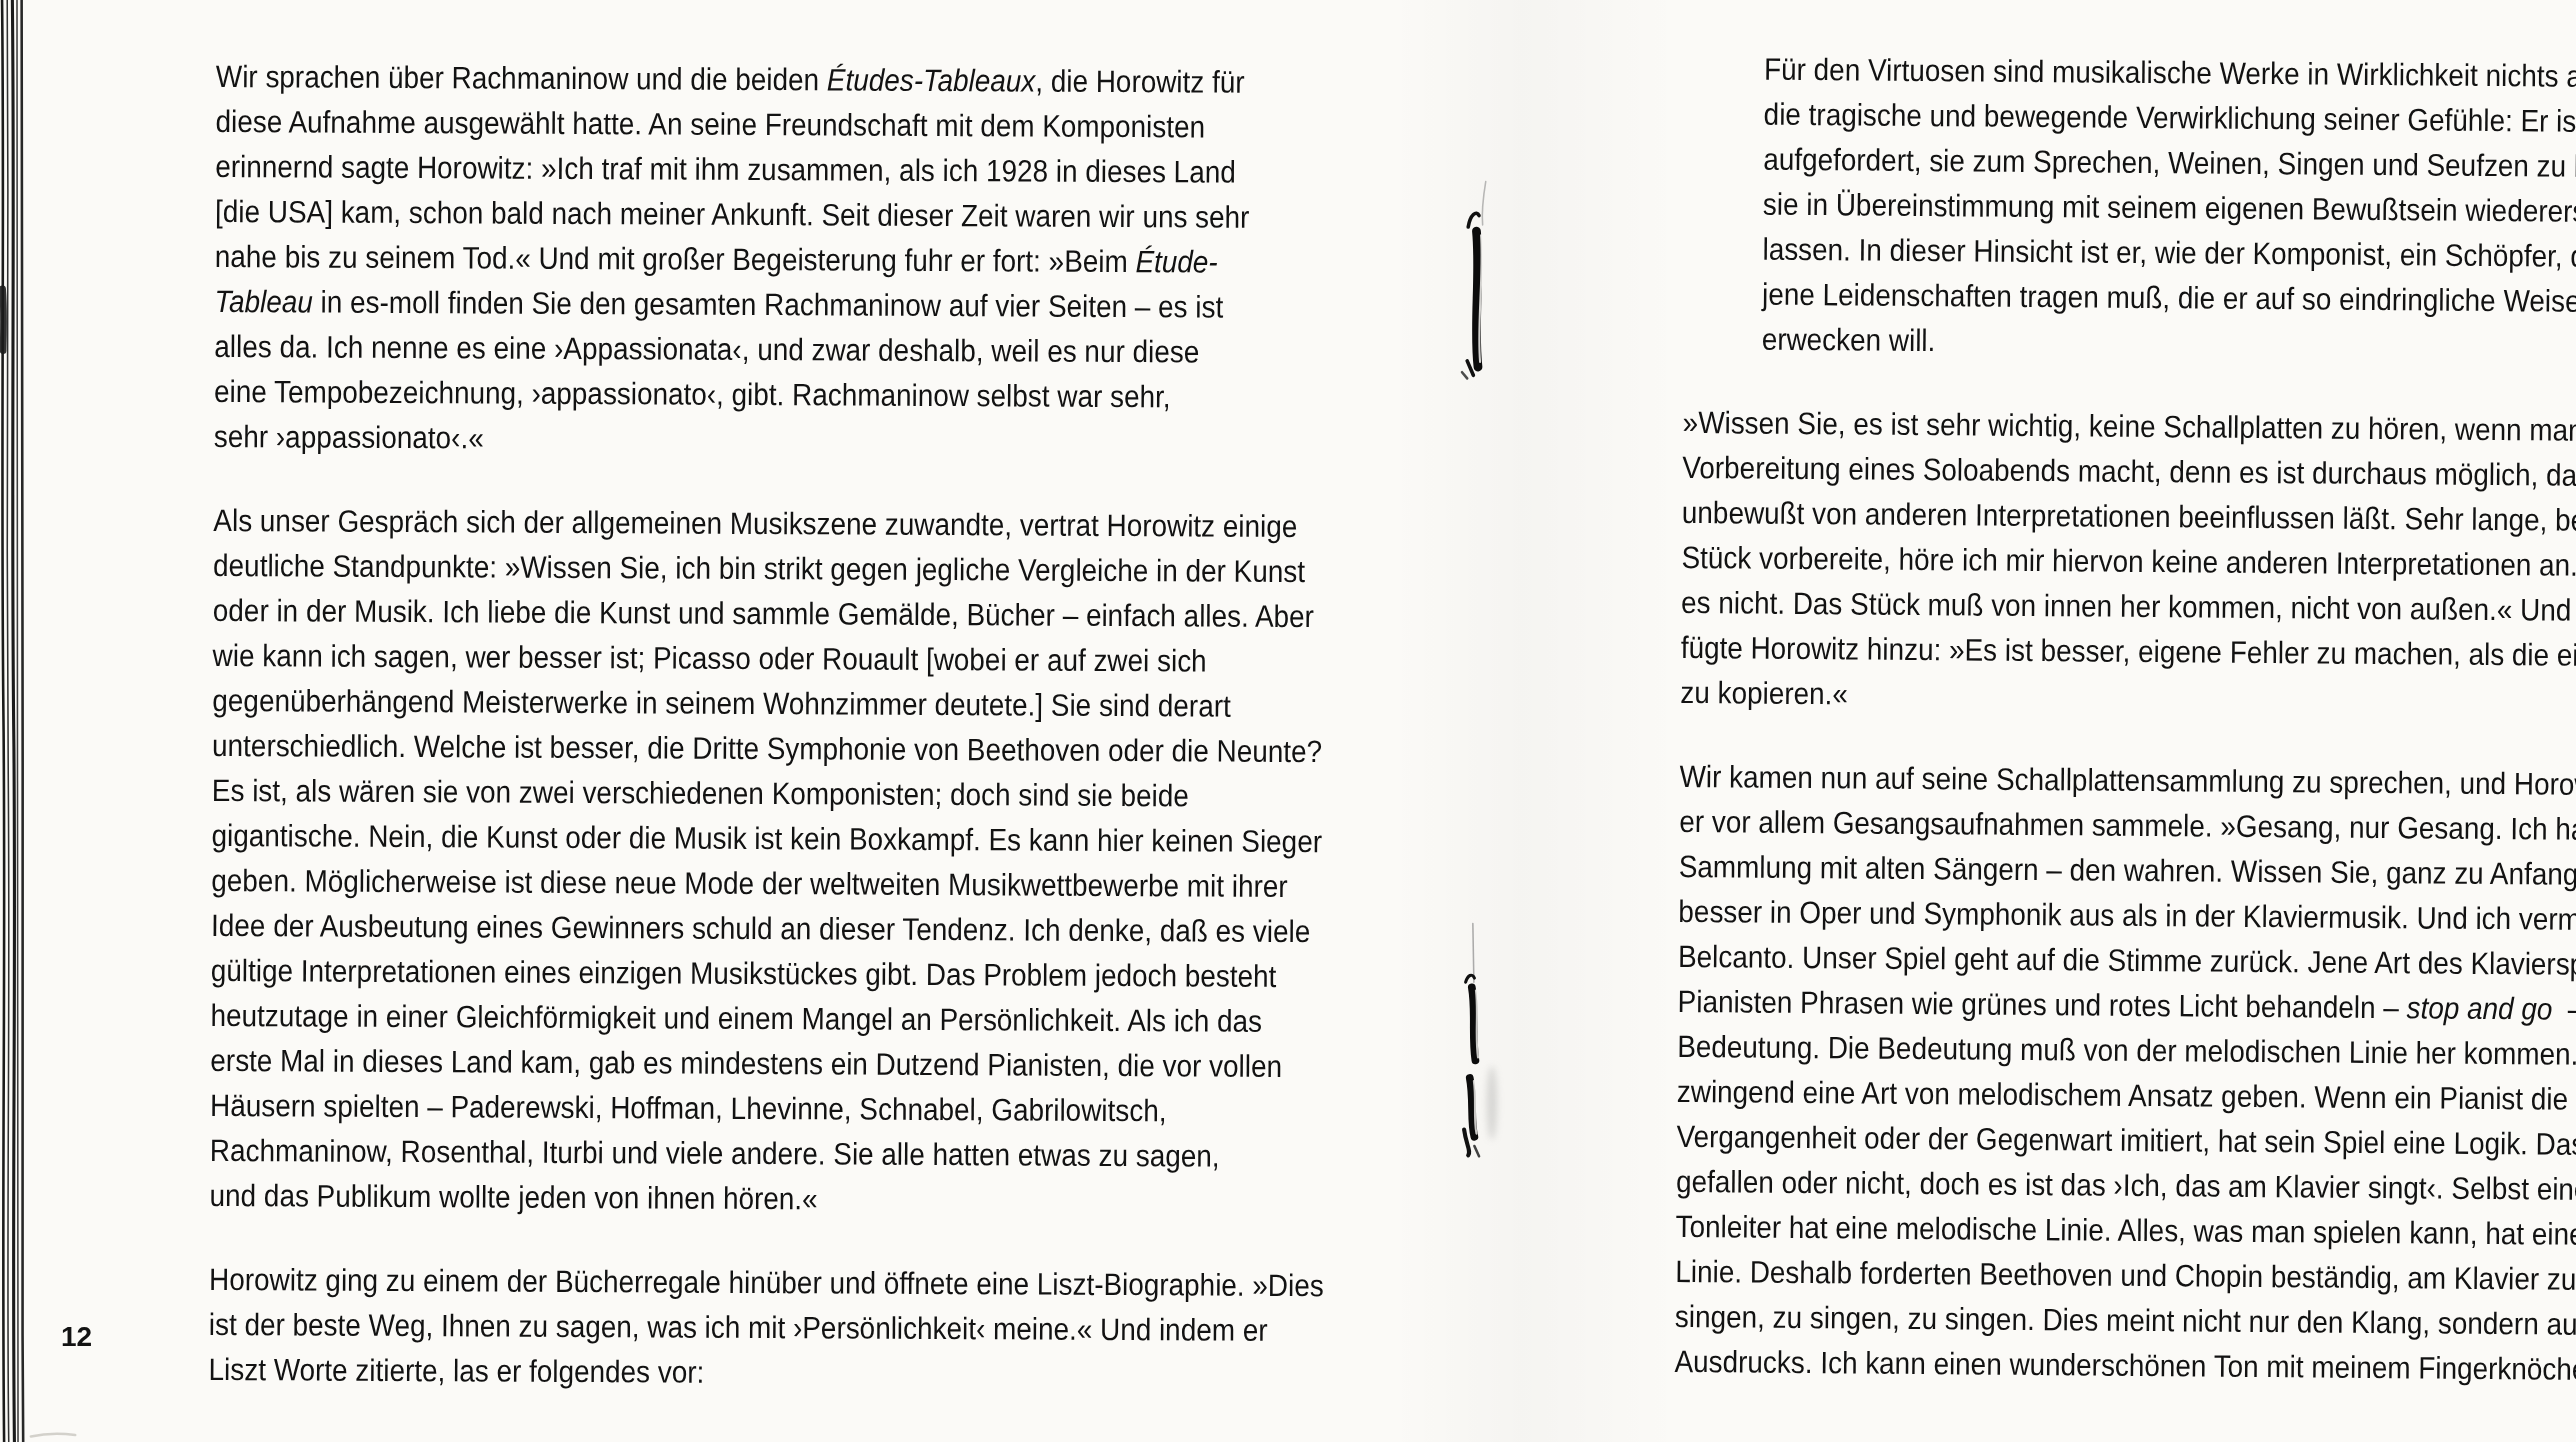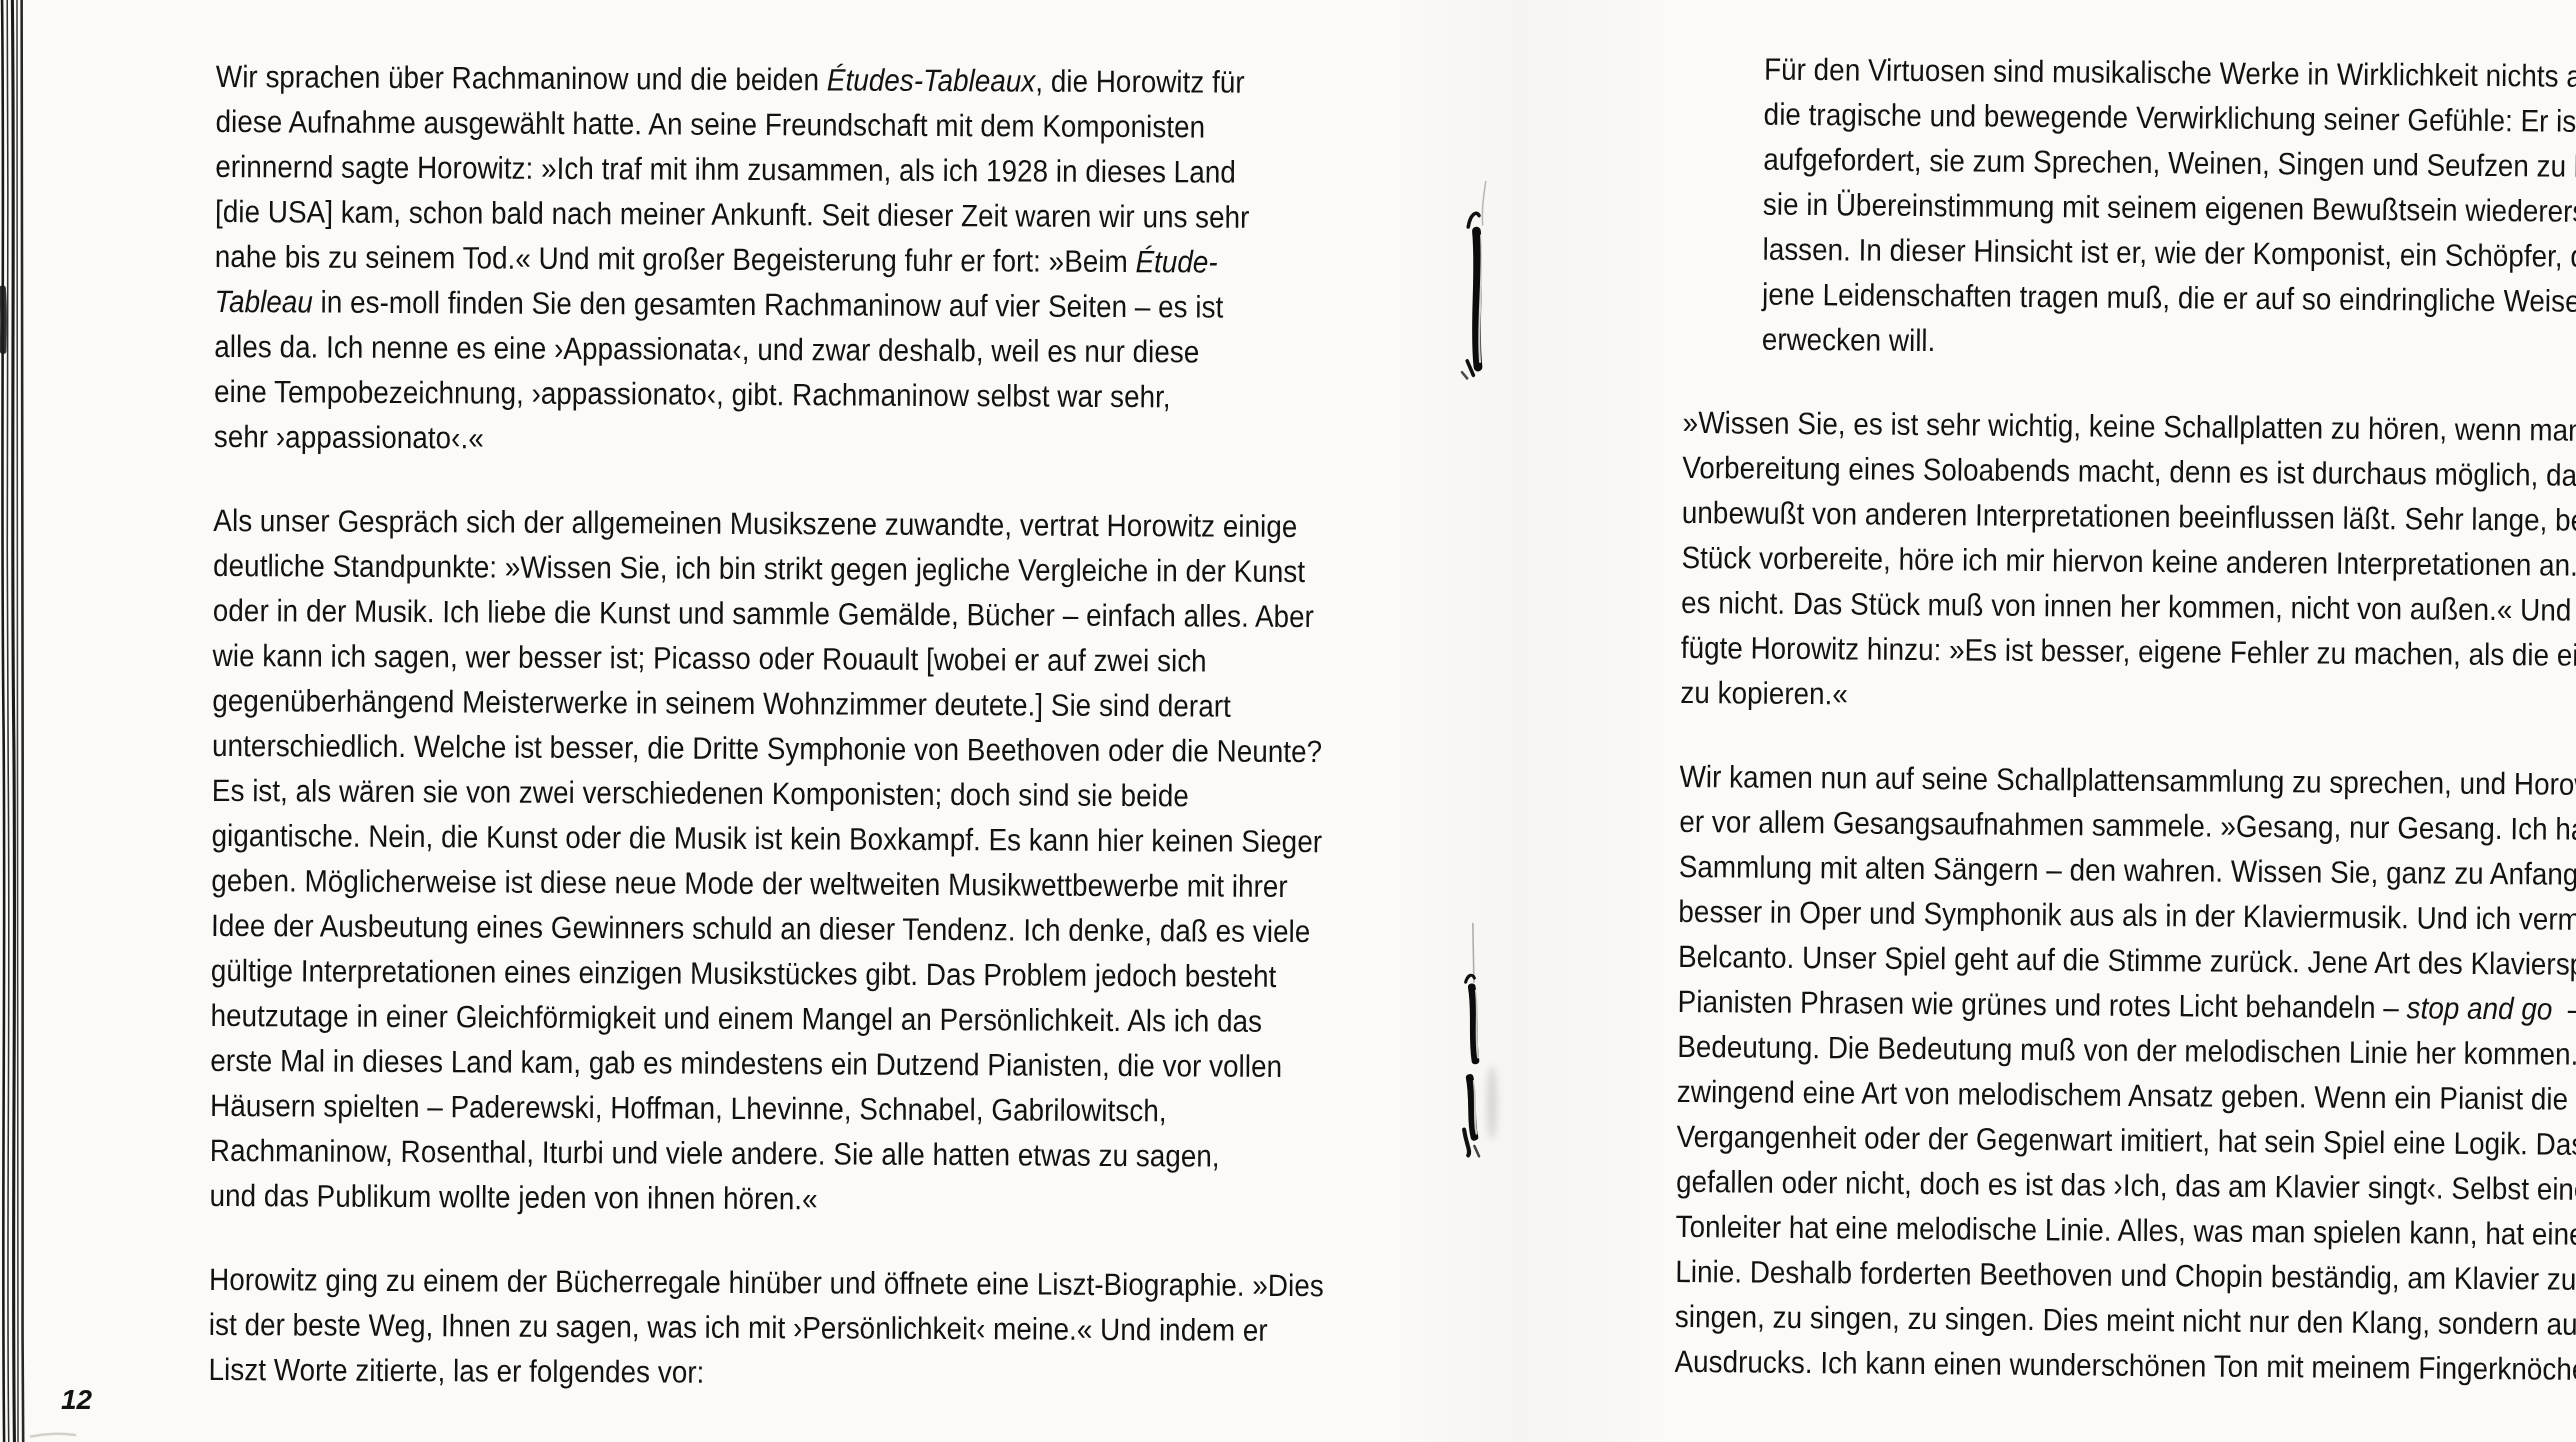--- a/index.html
+++ b/index.html
@@ -20,21 +20,21 @@
   .page-text{position:absolute;color:var(--ink);font-size:31px;line-height:45px;
     transform-origin:0 0;width:1494px;}
   #left-page-text{left:216px;top:54px;transform:rotate(0.32deg) scaleX(0.9);}
   #right-page-text{left:1686px;top:46px;transform:rotate(0.5deg) scaleX(0.9);}
   .para + .para{margin-top:39px;}
   .para.quote{margin-left:87px;}
   .line{white-space:pre;}
   .line em{font-style:italic;}
 
   .page-num{position:absolute;color:var(--ink);font-weight:bold;font-size:28px;line-height:28px;}
-  #page-num-left{left:61px;top:1386px;font-style:italic;}
+  #page-num-left{left:61px;top:1323px;}
 
   svg.overlay{position:absolute;left:0;top:0;width:2922px;height:1443px;pointer-events:none;}
 </style>
 </head>
 <body>
 
 <div class="spread">
 
   <div class="gutter-shade"></div>
 

